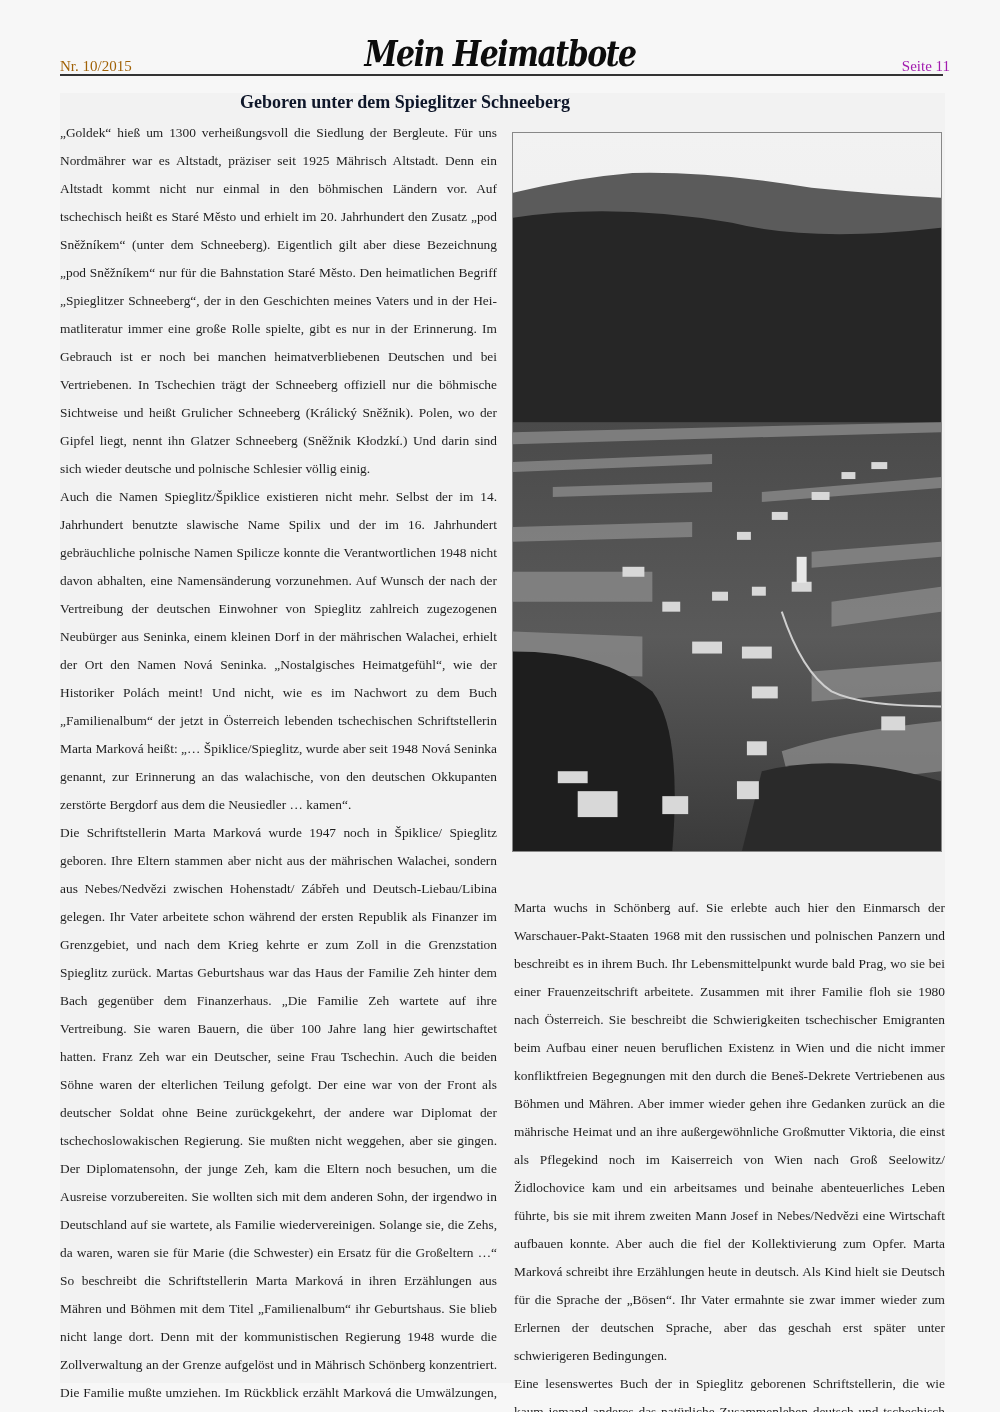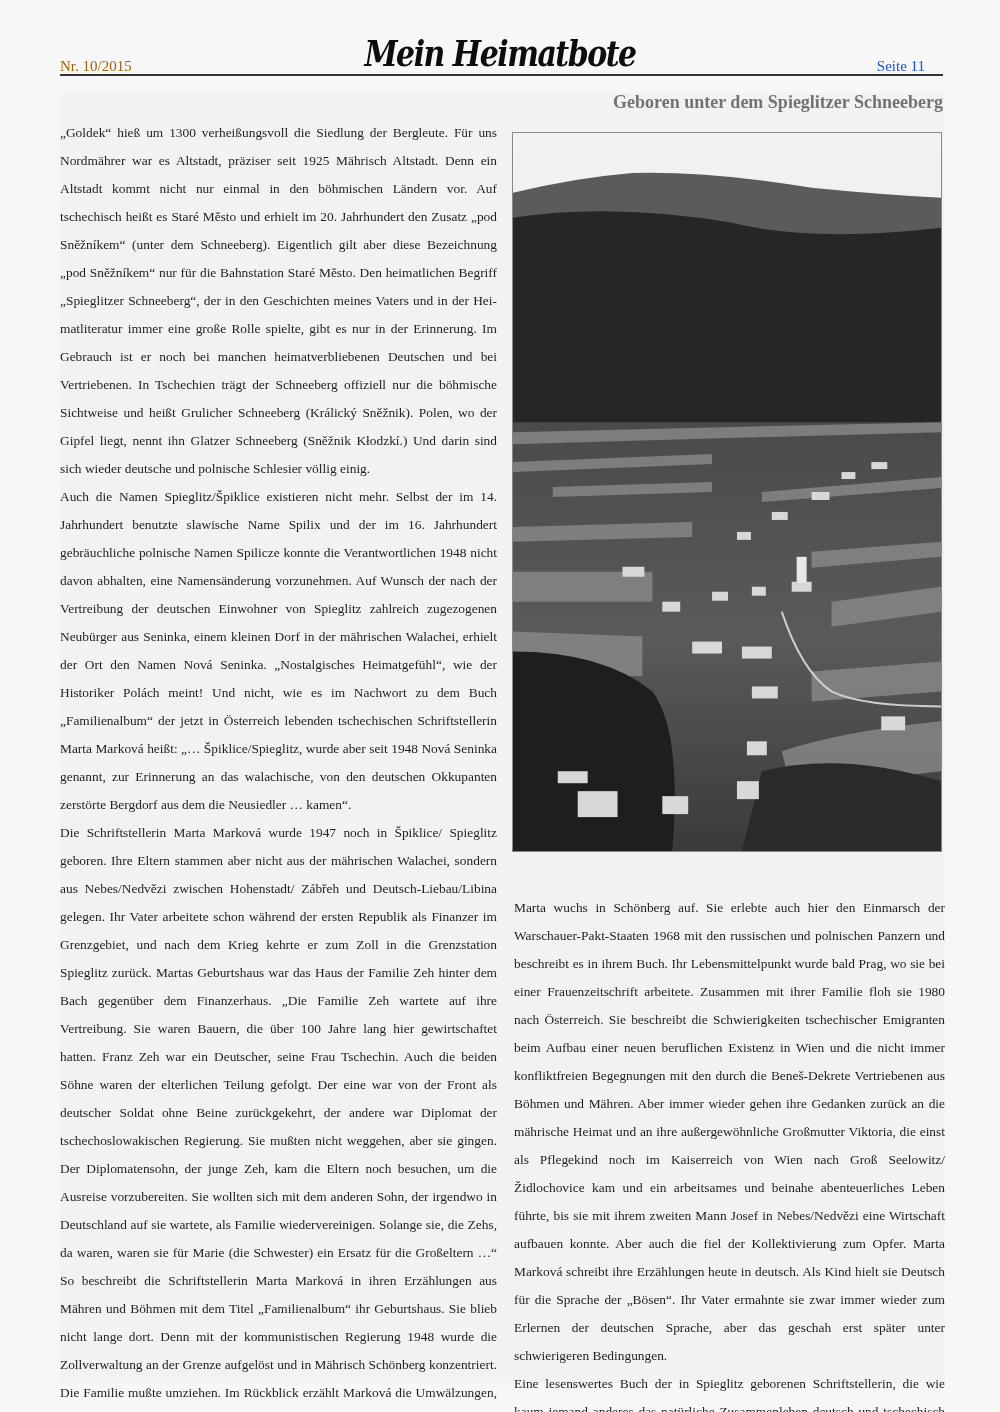--- a/index.html
+++ b/index.html
@@ -10,34 +10,34 @@
     color: #1e1e1e;
   }
   .bleed {
     position: absolute; left: 60px; top: 93px; width: 885px; height: 1290px;
     background: #efefef; opacity: 0.55;
   }
   .header-left {
     position: absolute; left: 60px; top: 58px; font-size: 15px; color: #a16207;
   }
   .header-right {
-    position: absolute; right: 75px; top: 58px; font-size: 15px; color: #1d4ed8;
+    position: absolute; right: 50px; top: 58px; font-size: 15px; color: #a21caf;
   }
   .masthead {
     position: absolute; left: 0; right: 0; top: 36px; text-align: center;
     font-family: "DejaVu Serif", serif; font-weight: bold; font-style: italic;
     font-size: 30px; letter-spacing: -1.5px; color: #0d0d0d;
     transform: scaleY(1.15);
   }
   .rule {
     position: absolute; left: 60px; width: 883px; top: 74px; height: 2px; background: #333;
   }
   .title {
-    position: absolute; left: 200px; width: 850px; top: 92px; text-align: right;
-    font-size: 18px; font-weight: bold; color: #737373;
+    position: absolute; left: 200px; width: 850px; top: 92px; text-align: left;
+    font-size: 18px; font-weight: bold; color: #0f172a;
     left: 60px; width: 883px; padding-left: 180px; box-sizing: border-box;
   }
   .col {
     position: absolute; font-size: 13.4px; line-height: 28px; text-align: justify;
     hyphens: manual;
   }
   .col p { margin: 0; }
   .col-left { left: 60px; top: 119px; width: 437px; }
   .col-right { left: 514px; top: 862px; width: 431px; margin-top: 32px; }
   .signature { text-align: right; font-style: italic; }

